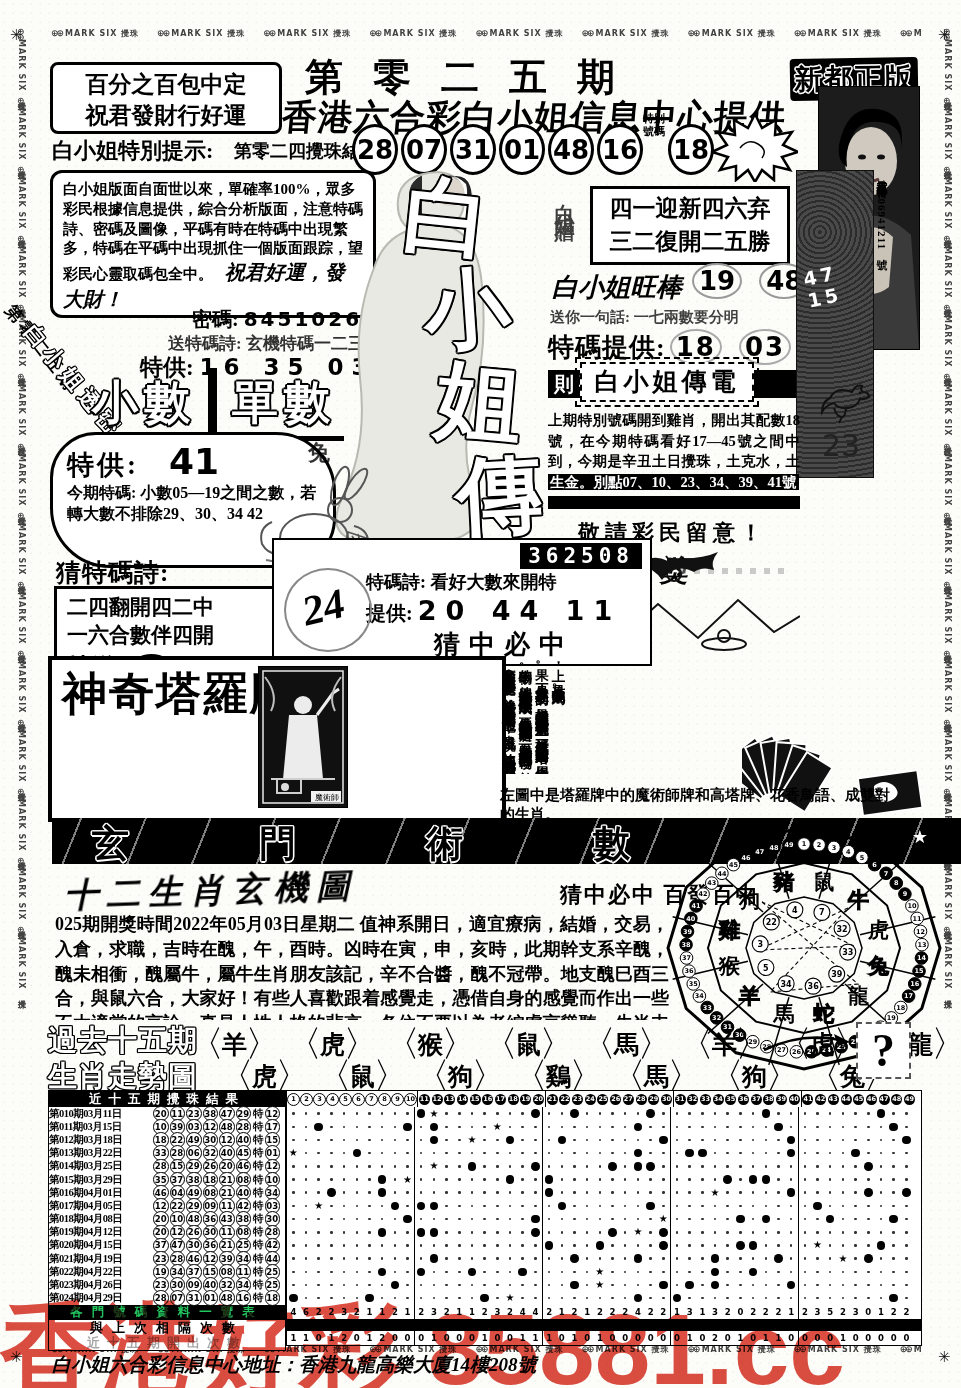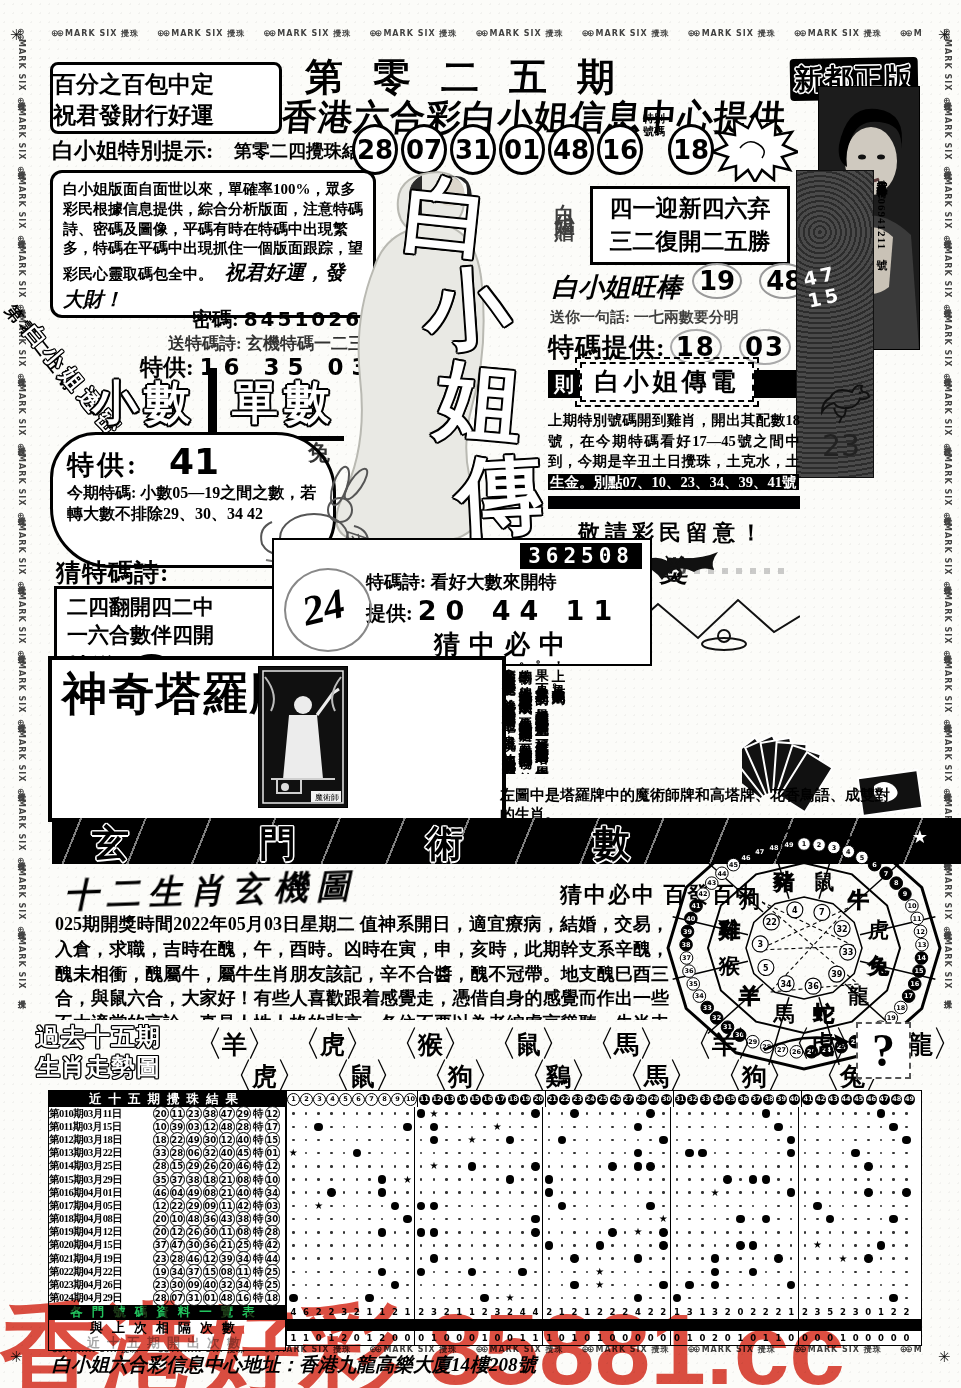--- a/index.html
+++ b/index.html
@@ -56,21 +56,21 @@
 
   <div class="abs pattern-strip" style="left:42px;top:28px;width:880px;height:20px;"><span class="pu"><span class="rg">⊕⊕</span>MARK SIX 攪珠</span><span class="pu"><span class="rg">⊕⊕</span>MARK SIX 攪珠</span><span class="pu"><span class="rg">⊕⊕</span>MARK SIX 攪珠</span><span class="pu"><span class="rg">⊕⊕</span>MARK SIX 攪珠</span><span class="pu"><span class="rg">⊕⊕</span>MARK SIX 攪珠</span><span class="pu"><span class="rg">⊕⊕</span>MARK SIX 攪珠</span><span class="pu"><span class="rg">⊕⊕</span>MARK SIX 攪珠</span><span class="pu"><span class="rg">⊕⊕</span>MARK SIX 攪珠</span><span class="pu"><span class="rg">⊕⊕</span>MARK SIX 攪珠</span></div>
   <div class="abs pattern-strip" style="left:42px;top:1344px;width:880px;height:20px;"><span class="pu"><span class="rg">⊕⊕</span>MARK SIX 攪珠</span><span class="pu"><span class="rg">⊕⊕</span>MARK SIX 攪珠</span><span class="pu"><span class="rg">⊕⊕</span>MARK SIX 攪珠</span><span class="pu"><span class="rg">⊕⊕</span>MARK SIX 攪珠</span><span class="pu"><span class="rg">⊕⊕</span>MARK SIX 攪珠</span><span class="pu"><span class="rg">⊕⊕</span>MARK SIX 攪珠</span><span class="pu"><span class="rg">⊕⊕</span>MARK SIX 攪珠</span><span class="pu"><span class="rg">⊕⊕</span>MARK SIX 攪珠</span><span class="pu"><span class="rg">⊕⊕</span>MARK SIX 攪珠</span></div>
   <div class="abs pattern-strip vert" style="left:6px;top:28px;width:20px;height:1336px;"><span class="pu"><span class="rg">⊕⊕</span>MARK SIX 攪珠</span><span class="pu"><span class="rg">⊕⊕</span>MARK SIX 攪珠</span><span class="pu"><span class="rg">⊕⊕</span>MARK SIX 攪珠</span><span class="pu"><span class="rg">⊕⊕</span>MARK SIX 攪珠</span><span class="pu"><span class="rg">⊕⊕</span>MARK SIX 攪珠</span><span class="pu"><span class="rg">⊕⊕</span>MARK SIX 攪珠</span><span class="pu"><span class="rg">⊕⊕</span>MARK SIX 攪珠</span><span class="pu"><span class="rg">⊕⊕</span>MARK SIX 攪珠</span><span class="pu"><span class="rg">⊕⊕</span>MARK SIX 攪珠</span><span class="pu"><span class="rg">⊕⊕</span>MARK SIX 攪珠</span><span class="pu"><span class="rg">⊕⊕</span>MARK SIX 攪珠</span><span class="pu"><span class="rg">⊕⊕</span>MARK SIX 攪珠</span><span class="pu"><span class="rg">⊕⊕</span>MARK SIX 攪珠</span><span class="pu"><span class="rg">⊕⊕</span>MARK SIX 攪珠</span></div>
   <div class="abs pattern-strip vert" style="left:932px;top:28px;width:20px;height:1336px;"><span class="pu"><span class="rg">⊕⊕</span>MARK SIX 攪珠</span><span class="pu"><span class="rg">⊕⊕</span>MARK SIX 攪珠</span><span class="pu"><span class="rg">⊕⊕</span>MARK SIX 攪珠</span><span class="pu"><span class="rg">⊕⊕</span>MARK SIX 攪珠</span><span class="pu"><span class="rg">⊕⊕</span>MARK SIX 攪珠</span><span class="pu"><span class="rg">⊕⊕</span>MARK SIX 攪珠</span><span class="pu"><span class="rg">⊕⊕</span>MARK SIX 攪珠</span><span class="pu"><span class="rg">⊕⊕</span>MARK SIX 攪珠</span><span class="pu"><span class="rg">⊕⊕</span>MARK SIX 攪珠</span><span class="pu"><span class="rg">⊕⊕</span>MARK SIX 攪珠</span><span class="pu"><span class="rg">⊕⊕</span>MARK SIX 攪珠</span><span class="pu"><span class="rg">⊕⊕</span>MARK SIX 攪珠</span><span class="pu"><span class="rg">⊕⊕</span>MARK SIX 攪珠</span><span class="pu"><span class="rg">⊕⊕</span>MARK SIX 攪珠</span></div>
   <div class="abs corner" style="left:10px;top:26px;">✳</div>
   <div class="abs corner" style="left:938px;top:26px;">✳</div>
   <div class="abs corner" style="left:10px;top:1348px;">✳</div>
   <div class="abs corner" style="left:938px;top:1348px;">✳</div>
 
-  <div class="abs box b" style="left:50px;top:62px;width:226px;height:62px;border-radius:8px;text-align:left;font-size:23px;line-height:1.35;padding-top:4px;">
+  <div class="abs box b" style="left:50px;top:62px;width:226px;height:62px;border-radius:8px;text-align:center;font-size:23px;line-height:1.35;padding-top:4px;">
     <div>百分之百包中定</div>
     <div>祝君發財行好運</div>
   </div>
   <div class="abs b" style="left:305px;top:52px;width:500px;font-size:38px;letter-spacing:30px;white-space:nowrap;">第零二五期</div>
   <div class="abs b" style="left:282px;top:94px;width:530px;font-size:35px;letter-spacing:1px;white-space:nowrap;transform:skewX(-5deg);">香港六合彩白小姐信息中心提供</div>
   <div class="abs b" style="left:790px;top:58px;width:128px;height:42px;background:#000;text-align:center;line-height:42px;font-size:28px;letter-spacing:2px;border-radius:4px;transform:rotate(-1deg);"><span class="hollow-white">新都正版</span></div>
 
   <div class="abs" style="left:818px;top:86px;width:100px;height:262px;background:#181818;border:1px solid #000;overflow:hidden;">
     <svg width="100" height="262">
       <rect x="0" y="0" width="100" height="262" fill="#1c1c1c"></rect>
@@ -420,21 +420,21 @@
         <text x="185.75896339620402" y="133.07661006743845" text-anchor="middle" font-size="8" font-family="DejaVu Sans" font-weight="bold">33</text>
         <circle cx="174.69837232100534" cy="152.09609364799547" r="8" fill="#fff" stroke="#000" stroke-width="1.1"></circle>
         <text x="174.69837232100534" y="155.09609364799547" text-anchor="middle" font-size="8" font-family="DejaVu Sans" font-weight="bold">39</text>
         <circle cx="151.1481143959814" cy="164.14775642861844" r="8" fill="#fff" stroke="#000" stroke-width="1.1"></circle>
         <text x="151.1481143959814" y="167.14775642861844" text-anchor="middle" font-size="8" font-family="DejaVu Sans" font-weight="bold">36</text>
         <circle cx="124.10358770466479" cy="161.62827284806144" r="8" fill="#fff" stroke="#000" stroke-width="1.1"></circle>
         <text x="124.10358770466479" y="164.62827284806144" text-anchor="middle" font-size="8" font-family="DejaVu Sans" font-weight="bold">34</text>
       </svg>
   </div>
 
-  <div class="abs grunge outline-thin" style="left:36px;top:1022px;font-size:24px;line-height:1.25;">
+  <div class="abs grunge outline-thin" style="left:48px;top:1022px;font-size:29px;line-height:1.25;">
     <div>過去十五期</div>
     <div>生肖走勢圖</div>
   </div>
   <div class="abs" id="trendRow1" style="left:188px;top:1020px;white-space:nowrap;"><span class="zbr">
         <span>羊</span>
       </span><span class="zbr">
         <span>虎</span>
       </span><span class="zbr">
         <span>猴</span>
       </span><span class="zbr">

